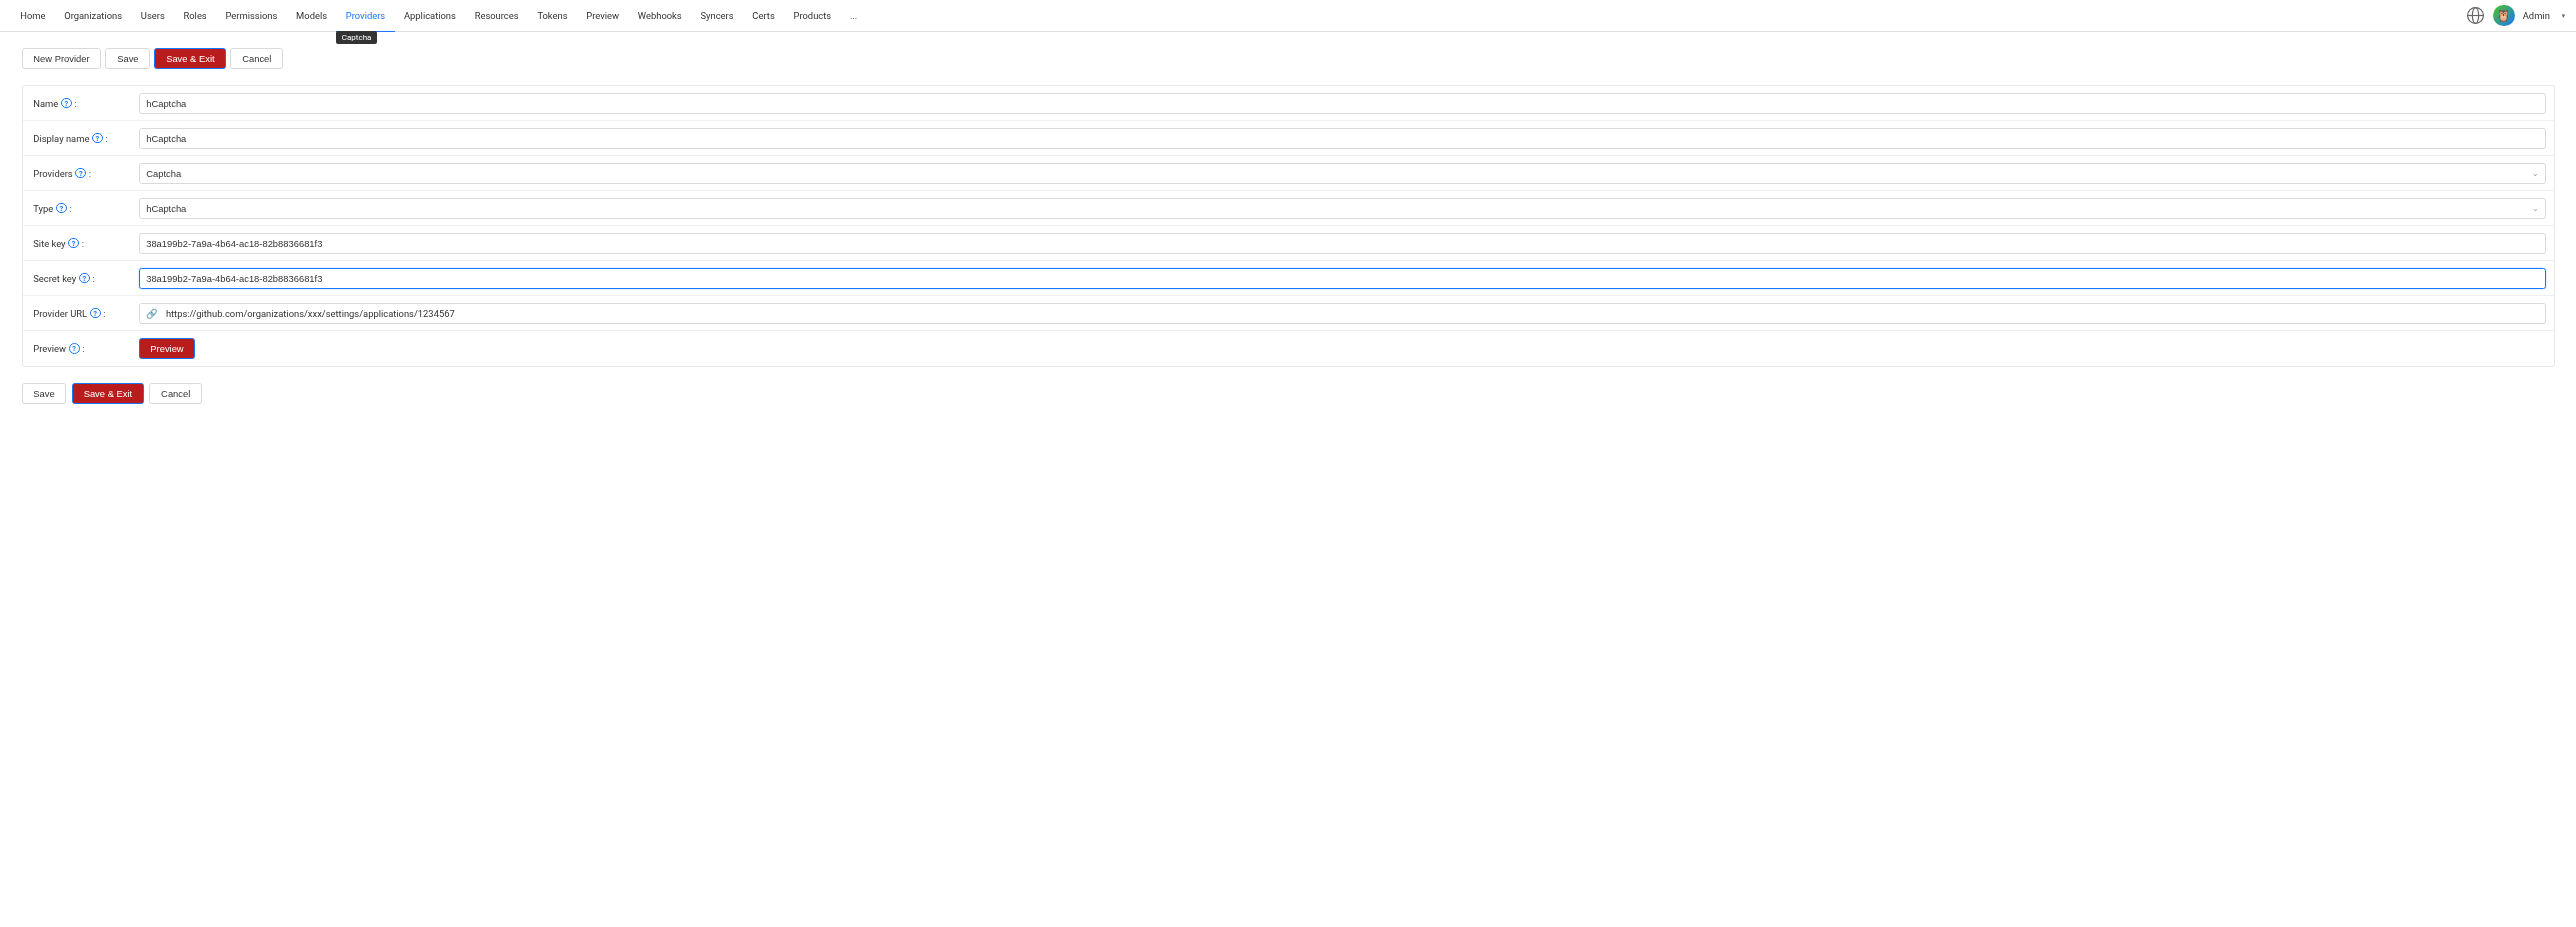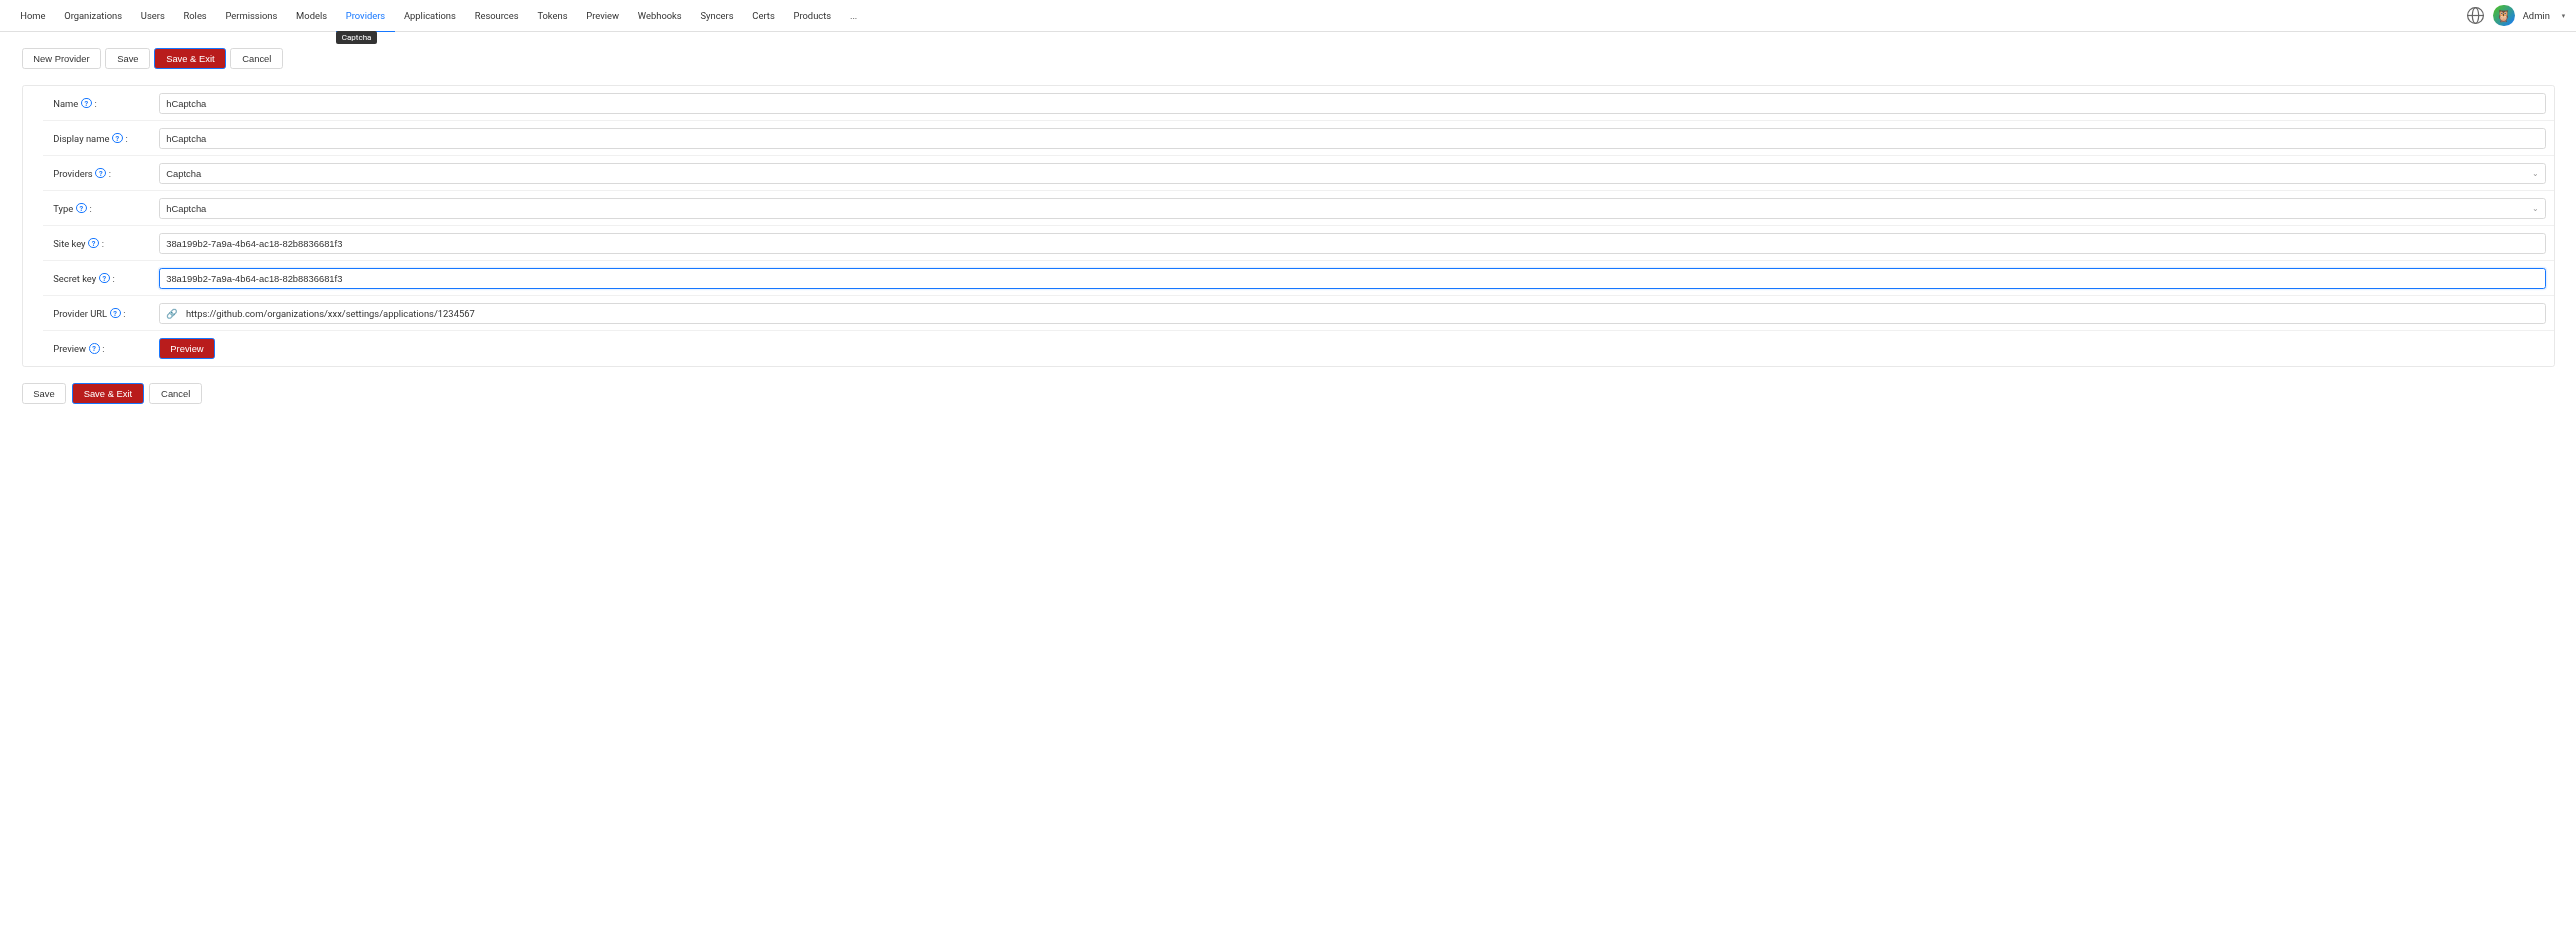--- a/index.html
+++ b/index.html
@@ -65,21 +65,20 @@
     }
 
     
     .form-section { border: 0.7px solid #e8e8e8; border-radius: 2.7px; overflow: hidden; }
     .form-row {
       display: flex;
       align-items: center;
       border-bottom: 0.7px solid #f0f0f0;
       padding: 0;
       min-height: 35px;
-      margin-left: 20px;
     }
     .form-row:last-child { border-bottom: none; }
     .form-label {
       width: 108px;
       min-width: 108px;
       padding: 9.4px 10.8px;
       color: #333;
       font-size: 9.4px;
       display: flex;
       align-items: center;

